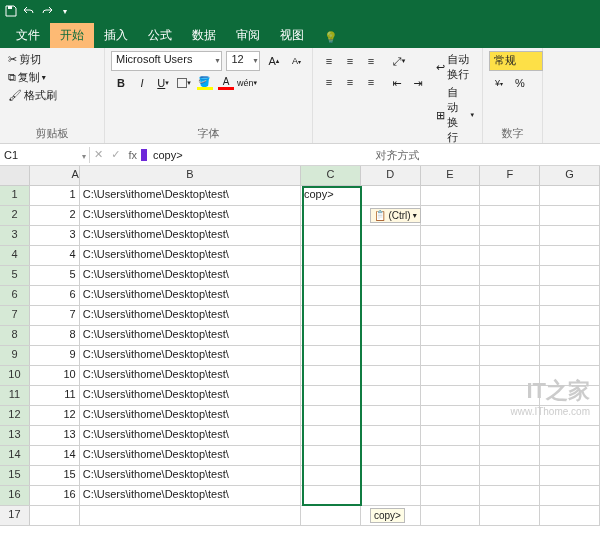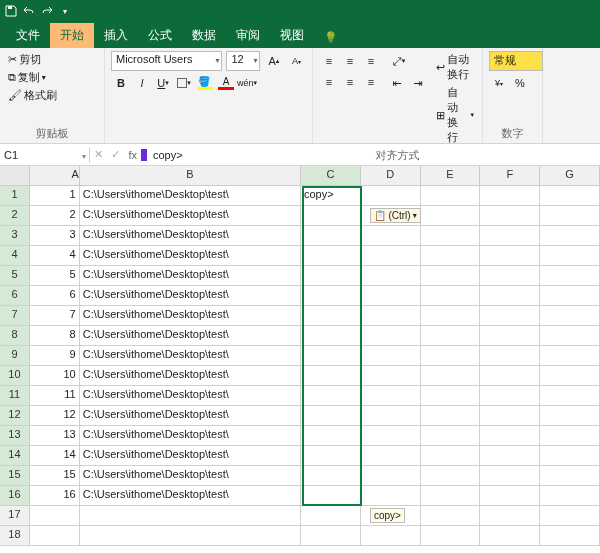--- a/index.html
+++ b/index.html
@@ -152,20 +152,21 @@
             <span style="font-size:10px;">🪣</span>
             <span class="color-bar" style="background:#ffff00;"></span>
           </div>
         <div class="rb" style="flex-direction:column;">
             <span style="font-size:10px;">A</span>
             <span class="color-bar" style="background:#ff0000;"></span>
           </div>
         <div class="rb" style="font-size:9px;">wén<span style="font-size:7px;">▾</span></div>
       </div>
     </div>
+    <div class="rgroup-label">字体</div>
   </div>
 
   <div class="rgroup" style="width:170px;">
     <div style="display:flex;gap:6px;">
       <div>
         <div class="align-grid">
           <div class="rb">≡</div>
           <div class="rb">≡</div>
           <div class="rb">≡</div>
           <div class="rb">≡</div>
@@ -392,35 +393,29 @@
       <div class="row">
         <div class="rh" style="">17</div>
         <div class="cell colA"></div>
         <div class="cell colB"></div>
         <div class="cell colC"></div>
         <div class="cell colD"></div>
         <div class="cell colE"></div>
         <div class="cell colF"></div>
         <div class="cell colG"></div>
       </div>
-      <div class="row">
-        <div class="rh" style="">18</div>
-        <div class="cell colA"></div>
-        <div class="cell colB"></div>
-        <div class="cell colC"></div>
-        <div class="cell colD"></div>
-        <div class="cell colE"></div>
-        <div class="cell colF"></div>
-        <div class="cell colG"></div>
-      </div>
     </div>
 
   <div class="sel-border" style="left:302px; top:20px; width:60px; height:320px;"></div>
 
   <div class="paste-badge" style="left:370px; top:42px;">
     <span>📋</span>
     <span>(Ctrl)</span>
     <span style="font-size:8px;">▾</span>
   </div>
 
   <div class="tooltip" style="left:370px; top:342px;">copy&gt;</div>
 
+  <div class="watermark">
+    <div class="big">IT之家</div>
+    <div>www.IThome.com</div>
+  </div>
 </div>
 
 </body></html>

